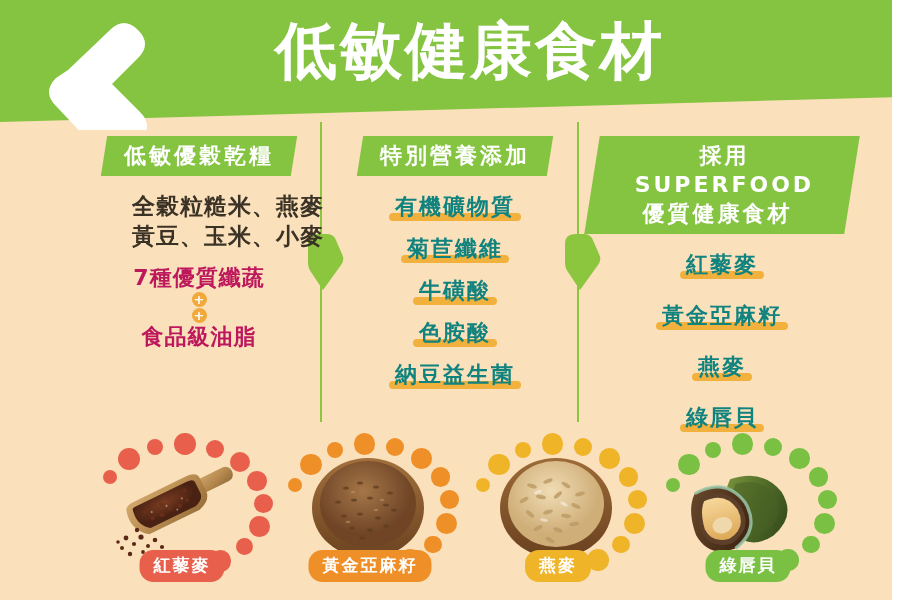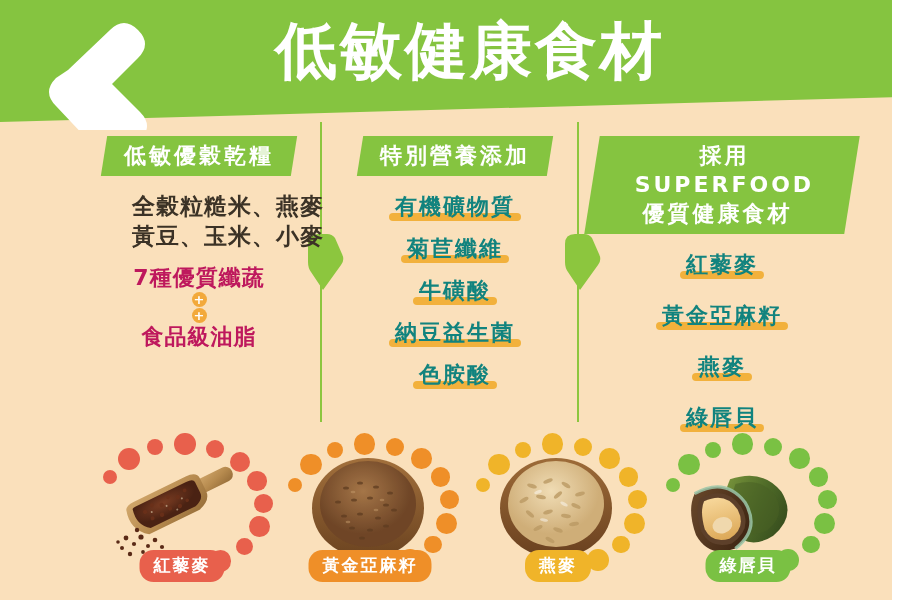--- a/index.html
+++ b/index.html
@@ -248,22 +248,22 @@
   </div>
 
   <div class="column col-2">
     <div class="col-header">
       <span>特別營養添加</span>
     </div>
     <div class="hl-list">
       <div class="hl-row"><span class="hl-item">有機礦物質</span></div>
       <div class="hl-row"><span class="hl-item">菊苣纖維</span></div>
       <div class="hl-row"><span class="hl-item">牛磺酸</span></div>
+      <div class="hl-row"><span class="hl-item">色胺酸</span></div>
       <div class="hl-row"><span class="hl-item">納豆益生菌</span></div>
-      <div class="hl-row"><span class="hl-item">色胺酸</span></div>
     </div>
   </div>
 
   <div class="column col-3">
     <div class="col-header">
       <span>採用SUPERFOOD</span>
       <span>優質健康食材</span>
     </div>
     <div class="hl-list" style="margin-top:20px;">
       <div class="hl-row" style="margin-bottom:9px;"><span class="hl-item">紅藜麥</span></div>

